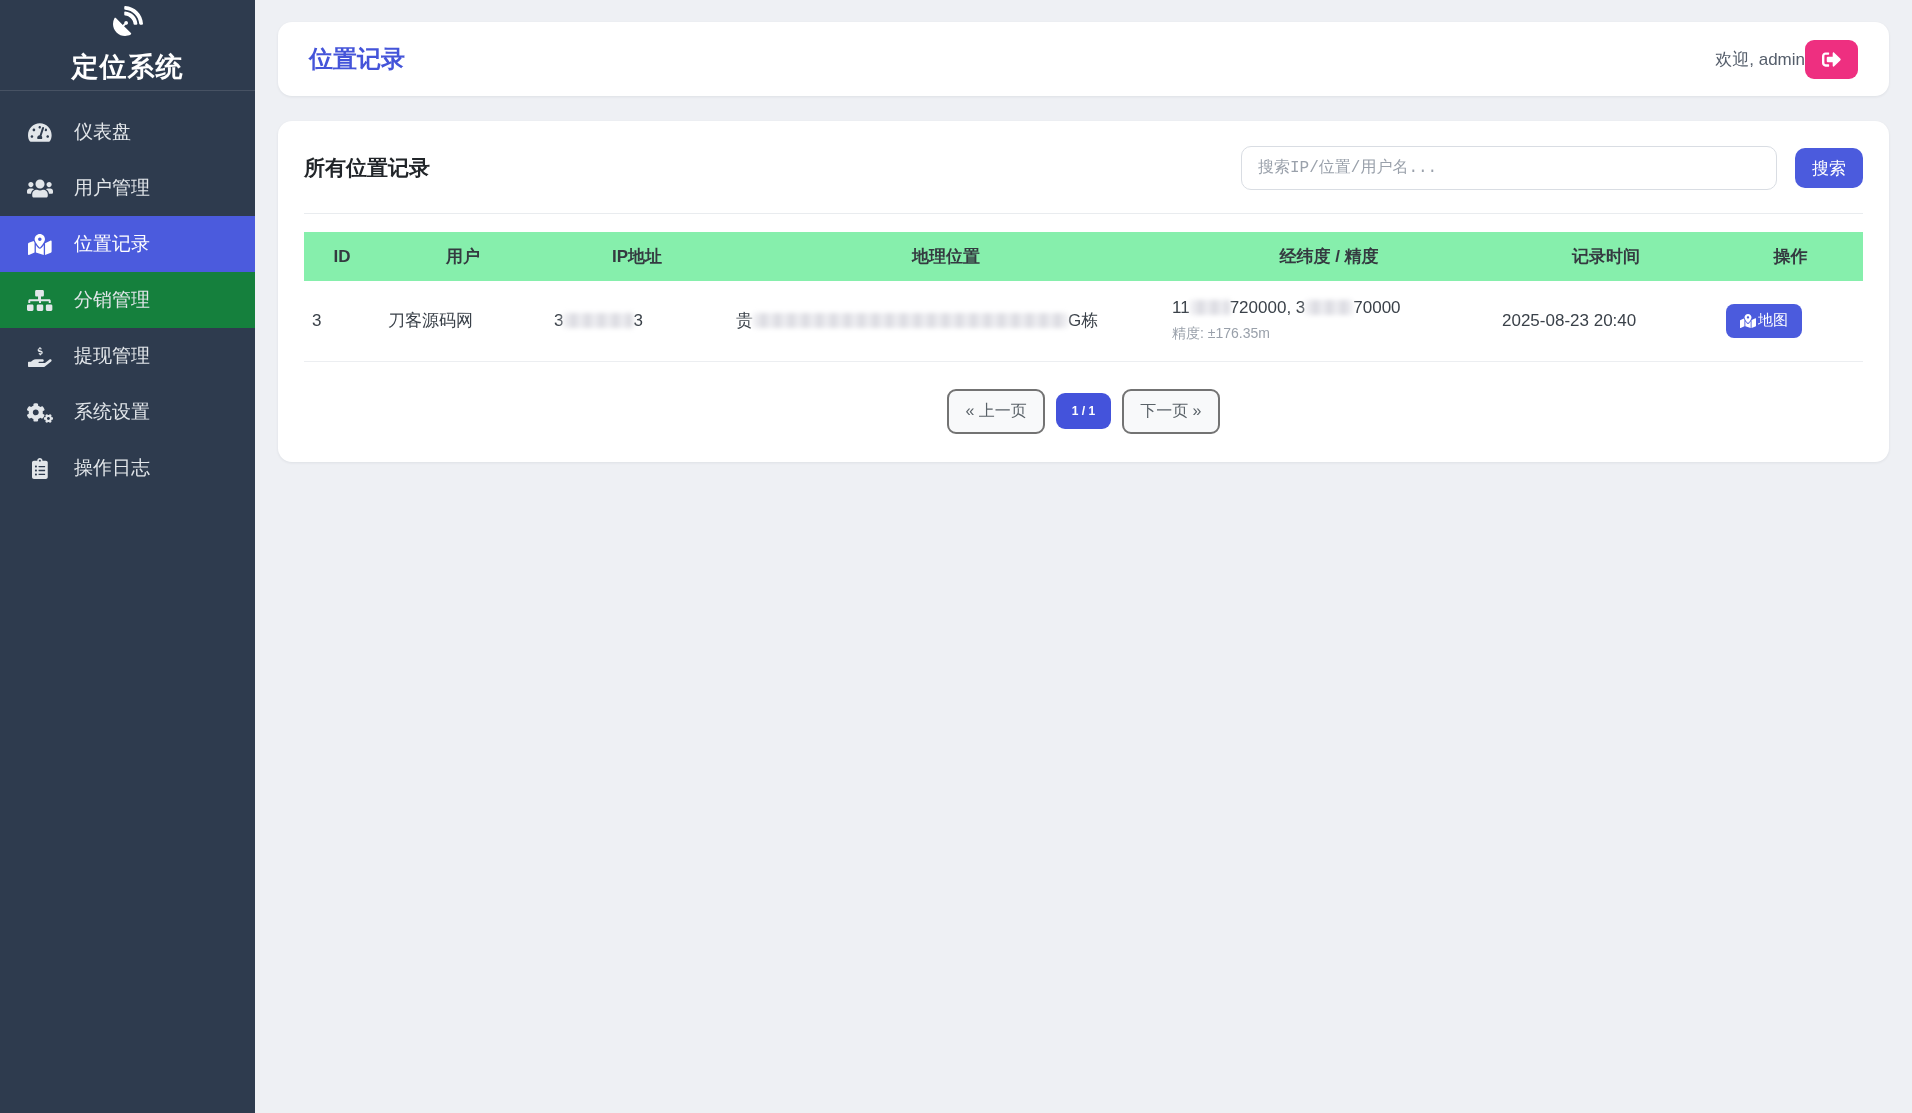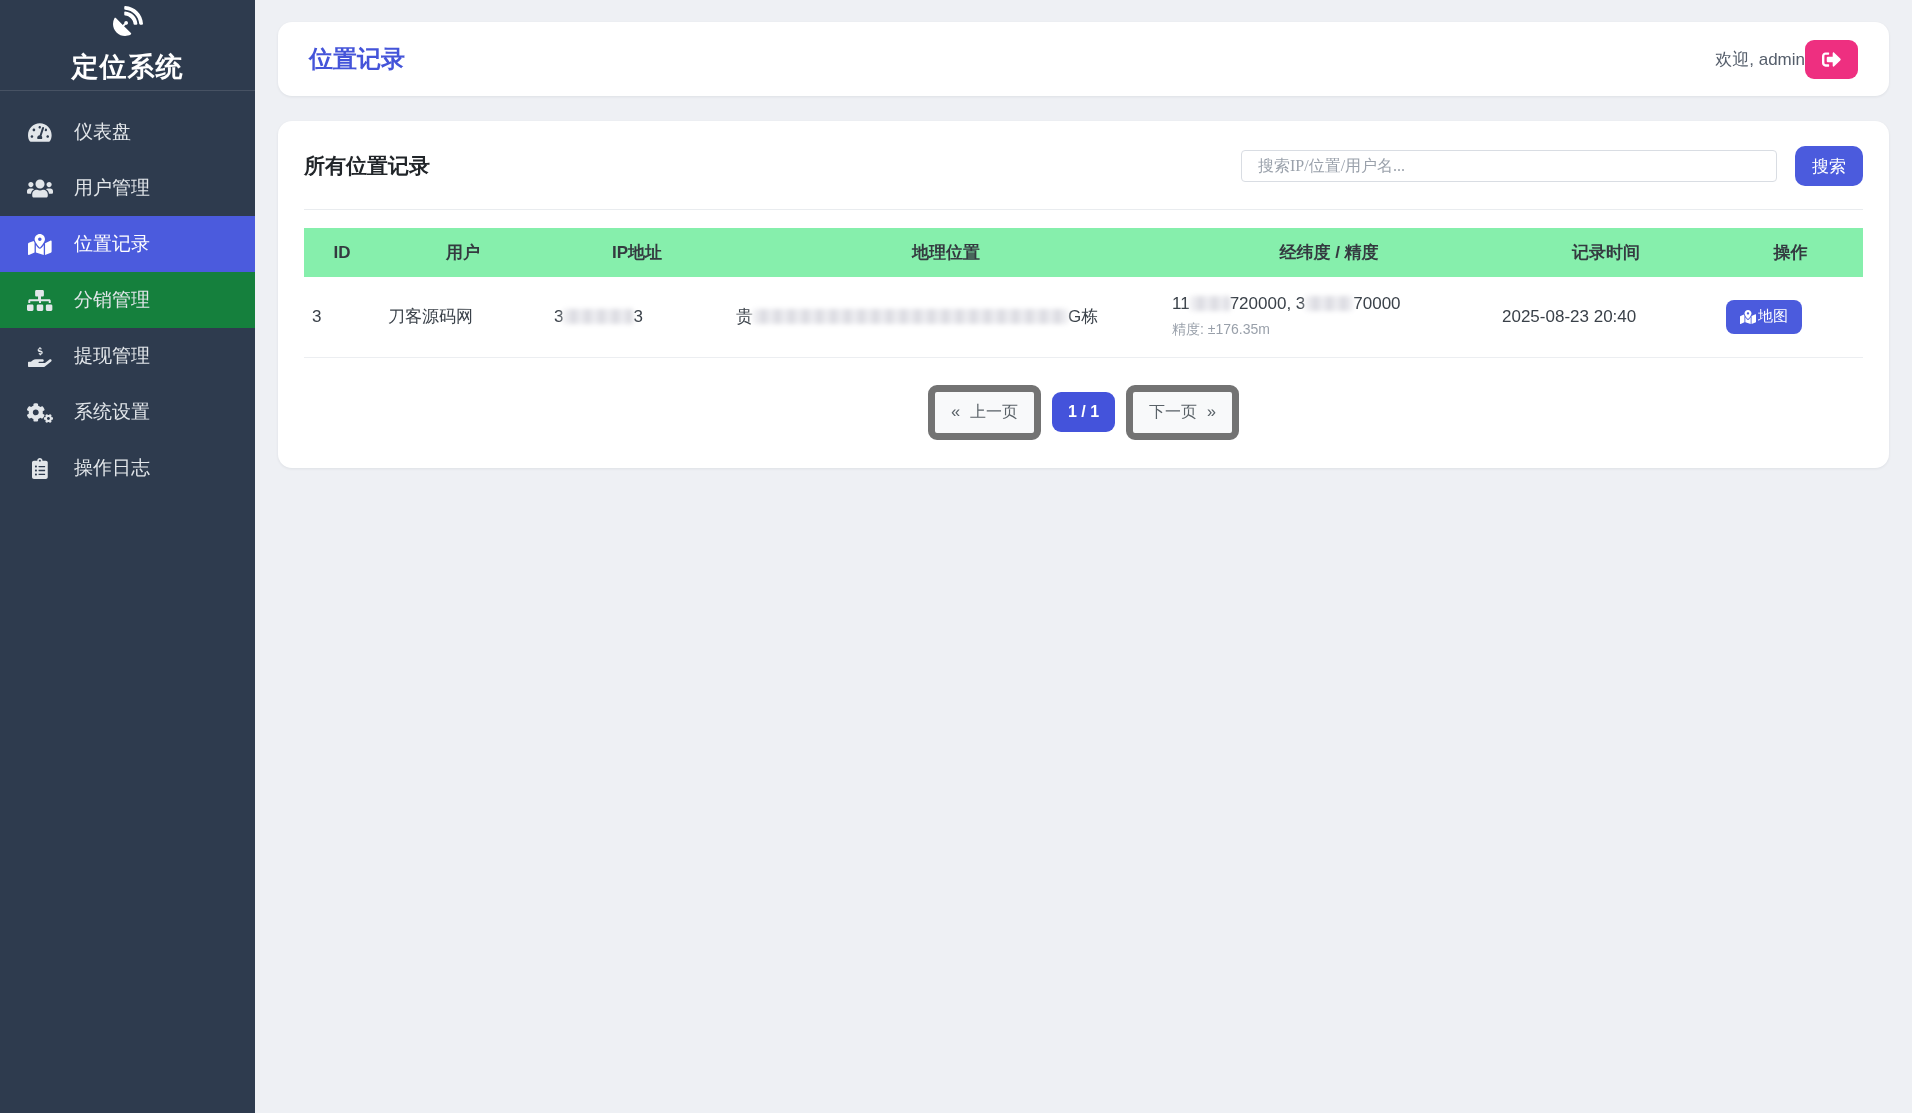--- a/index.html
+++ b/index.html
@@ -29,22 +29,22 @@
   .welcome { color:#555e6b; font-size:17px; }
   .logout-btn { width:53px; height:39px; background:#ee2f80; border:none; border-radius:9px;
                 display:flex; align-items:center; justify-content:center; cursor:pointer; }
   .logout-btn svg { width:19px; height:19px; fill:#fff; }
 
   .content-card { margin-top:25px; background:#fff; border-radius:14px; padding:25px 26px 28px;
                   box-shadow:0 1px 3px rgba(16,24,40,.07); }
   .card-head { display:flex; align-items:center; justify-content:space-between; margin-bottom:23px; }
   .card-title { font-size:21px; font-weight:700; color:#212529; }
   .search-group { display:flex; align-items:center; gap:18px; }
-  .search-input { width:536px; height:32px; border:1px solid #d9dde3; border-radius:4px;
-                  padding:0 16px; font-size:16px; color:#333; outline:none; font-family:Liberation Serif, serif; }
+  .search-input { width:536px; height:44px; border:1px solid #d9dde3; border-radius:10px;
+                  padding:0 16px; font-size:16px; color:#333; outline:none; font-family:Liberation Mono, monospace; }
   .search-input::placeholder { color:#9aa1ab; }
   .search-btn { width:68px; height:40px; background:#4b5bdd; color:#fff; border:none; border-radius:10px;
                 font-size:17px; cursor:pointer; font-family:inherit; }
 
   .divider { border-top:1px solid #e9ecef; margin-bottom:18px; }
   table { width:100%; border-collapse:collapse; table-layout:fixed; }
   th { background:#86efac; text-align:center; font-size:17px; font-weight:700; color:#343a40; padding:13px 8px; }
   td { height:80px; padding:0 8px; border-bottom:1px solid #eceef1; font-size:17px; color:#3a4149; vertical-align:middle; }
   .coord-sub { font-size:14px; color:#99a0aa; margin-top:7px; }
 
@@ -53,23 +53,23 @@
   .c-ip  { width:70px; }
   .c-loc { width:315px; }
   .c-lat { width:40px; }
   .c-lng { width:48px; }
 
   .map-btn { display:inline-flex; align-items:center; gap:2px; background:#4b5bdd; color:#fff; border:none;
              border-radius:8px; height:34px; padding:0 14px; font-size:15px; cursor:pointer; font-family:inherit; }
   .map-btn svg { width:16px; height:16px; fill:#fff; }
 
   .pagination { display:flex; justify-content:center; align-items:center; gap:11px; margin-top:27px; }
-  .page-btn { background:#f8f9fa; border:7px solid #737373; color:#5a6268; border-radius:9px;
-              padding:10px 16px; font-size:16px; cursor:pointer; font-family:Liberation Mono, monospace; }
-  .page-current { background:#4453db; color:#fff; border-radius:9px; padding:11px 16px; font-size:16px; font-weight:700; }
+  .page-btn { background:#f8f9fa; border:2px solid #737373; color:#5a6268; border-radius:9px;
+              padding:10px 16px; font-size:16px; cursor:pointer; font-family:Liberation Sans, sans-serif; }
+  .page-current { background:#4453db; color:#fff; border-radius:9px; padding:11px 16px; font-size:12px; font-weight:700; }
 </style>
 </head>
 <body>
 
 <div class="app">
 
   <aside class="sidebar">
     <div class="logo">
       <svg viewBox="0 0 512 512">
           <path d="M188.8 345.9l27.4-27.4c2.6.7 5 1.6 7.8 1.6 17.7 0 32-14.3 32-32s-14.3-32-32-32-32 14.3-32 32c0 2.8.9 5.2 1.6 7.8l-27.4 27.4L49.4 206.5c-7.3-7.3-20.1-6.1-25 3-41.8 77.8-29.9 176.7 35.7 242.3 65.6 65.6 164.6 77.5 242.3 35.7 9.2-4.9 10.4-17.7 3-25L188.8 345.9zM209 0c-9.2-.5-17 6.8-17 16v31.6c0 8.5 6.6 15.5 15 15.9 129.4 7 233.4 112 240.9 241.5.5 8.4 7.5 15 15.9 15h32.1c9.2 0 16.5-7.8 16-17C503.4 139.8 372.2 8.6 209 0zm.3 96c-9.3-.7-17.3 6.7-17.3 16.1v32.1c0 8.4 6.5 15.3 14.8 15.9 76.8 6.3 138 68.2 144.9 145 .8 8.3 7.6 14.8 15.9 14.8h32.2c9.3 0 16.8-8 16.1-17.3-8.4-110.1-96.5-198.2-206.6-206.6z"></path>

